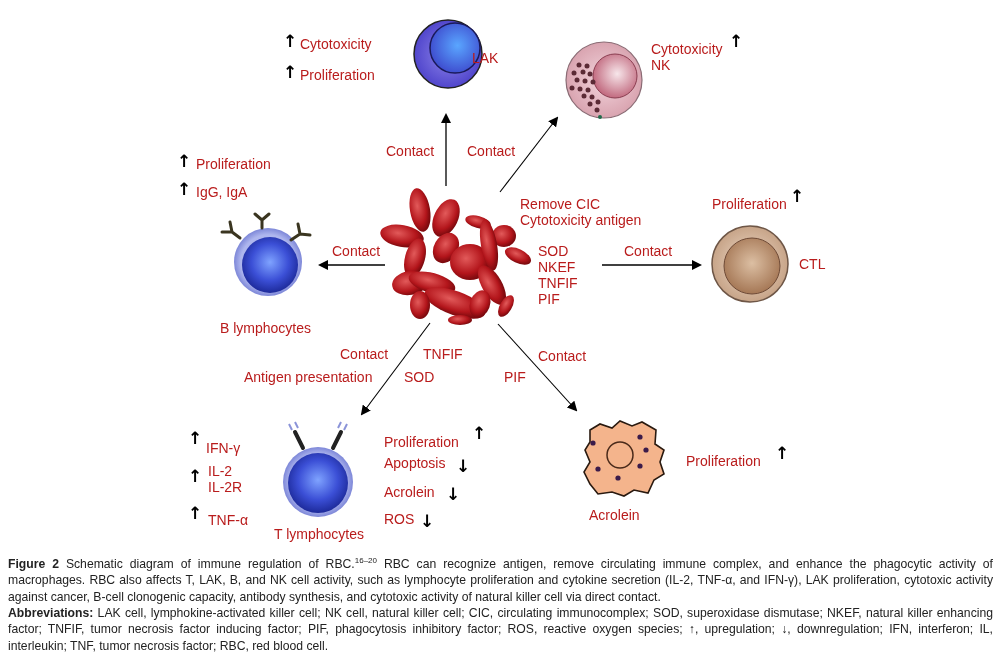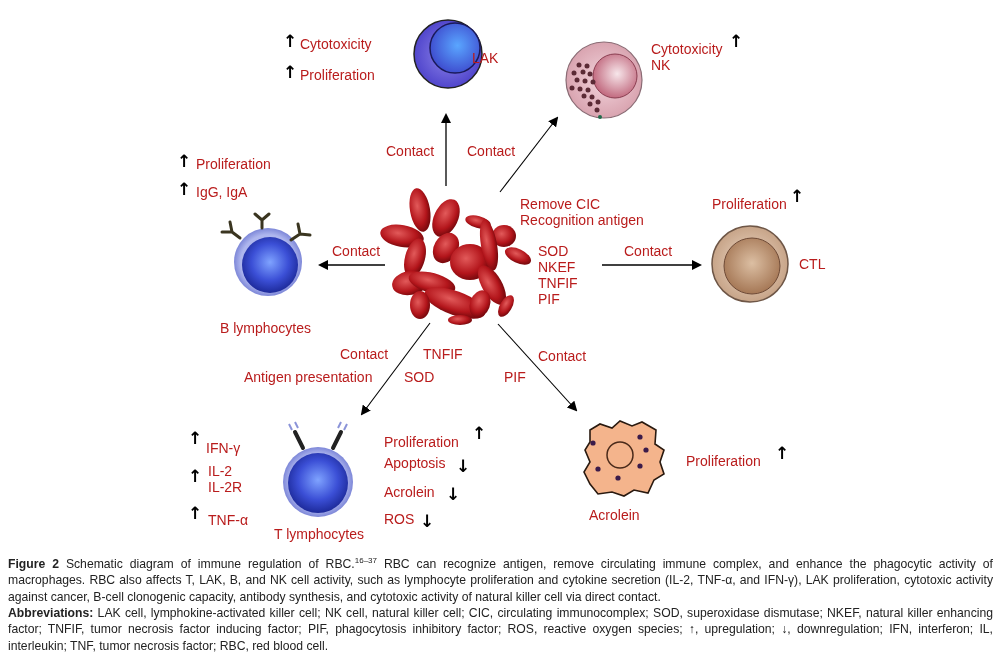--- a/index.html
+++ b/index.html
@@ -156,21 +156,21 @@
           <circle cx="640" cy="437" r="2.6"></circle>
         <circle cx="646" cy="450" r="2.6"></circle>
           <circle cx="640" cy="466" r="2.6"></circle>
         <circle cx="598" cy="469" r="2.6"></circle>
           <circle cx="618" cy="478" r="2.6"></circle>
       </g>
     </g>
   </svg>
 
   <div class="lbl" style="left:520px;top:196px">Remove CIC</div>
-  <div class="lbl" style="left:520px;top:212px">Recognition antigen</div>
+  <div class="lbl" style="left:520px;top:212px">Cytotoxicity antigen</div>
   <div class="lbl" style="left:538px;top:243px">SOD</div>
   <div class="lbl" style="left:538px;top:259px">NKEF</div>
   <div class="lbl" style="left:538px;top:275px">TNFIF</div>
   <div class="lbl" style="left:538px;top:291px">PIF</div>
 
   <div class="lbl" style="left:386px;top:143px">Contact</div>
   <div class="lbl" style="left:467px;top:143px">Contact</div>
   <div class="lbl" style="left:332px;top:243px">Contact</div>
   <div class="lbl" style="left:624px;top:243px">Contact</div>
   <div class="lbl" style="left:340px;top:346px">Contact</div>
@@ -219,20 +219,20 @@
   <span class="lbl arr" style="left:420px;top:513px">↓</span>
 
   <div class="lbl" style="left:589px;top:507px">Acrolein</div>
   <div class="lbl" style="left:686px;top:453px">Proliferation</div>
   <span class="lbl arr" style="left:775px;top:445px">↑</span>
 </div>
 
 <div id="caption">
   <p>
     <b>Figure 2</b>
-    <span>Schematic diagram of immune regulation of RBC.</span><sup>16–37</sup>
+    <span>Schematic diagram of immune regulation of RBC.</span><sup>16–20</sup>
     <span>RBC can recognize antigen, remove circulating immune complex, and enhance the phagocytic activity of macrophages. RBC also affects T, LAK, B, and NK cell activity, such as lymphocyte proliferation and cytokine secretion (IL-2, TNF-α, and IFN-γ), LAK proliferation, cytotoxic activity against cancer, B-cell clonogenic capacity, antibody synthesis, and cytotoxic activity of natural killer cell via direct contact.</span>
   </p>
   <p>
     <b>Abbreviations:</b>
     <span>LAK cell, lymphokine-activated killer cell; NK cell, natural killer cell; CIC, circulating immunocomplex; SOD, superoxidase dismutase; NKEF, natural killer enhancing factor; TNFIF, tumor necrosis factor inducing factor; PIF, phagocytosis inhibitory factor; ROS, reactive oxygen species; ↑, upregulation; ↓, downregulation; IFN, interferon; IL, interleukin; TNF, tumor necrosis factor; RBC, red blood cell.</span>
   </p>
 </div>
 
 </body></html>

